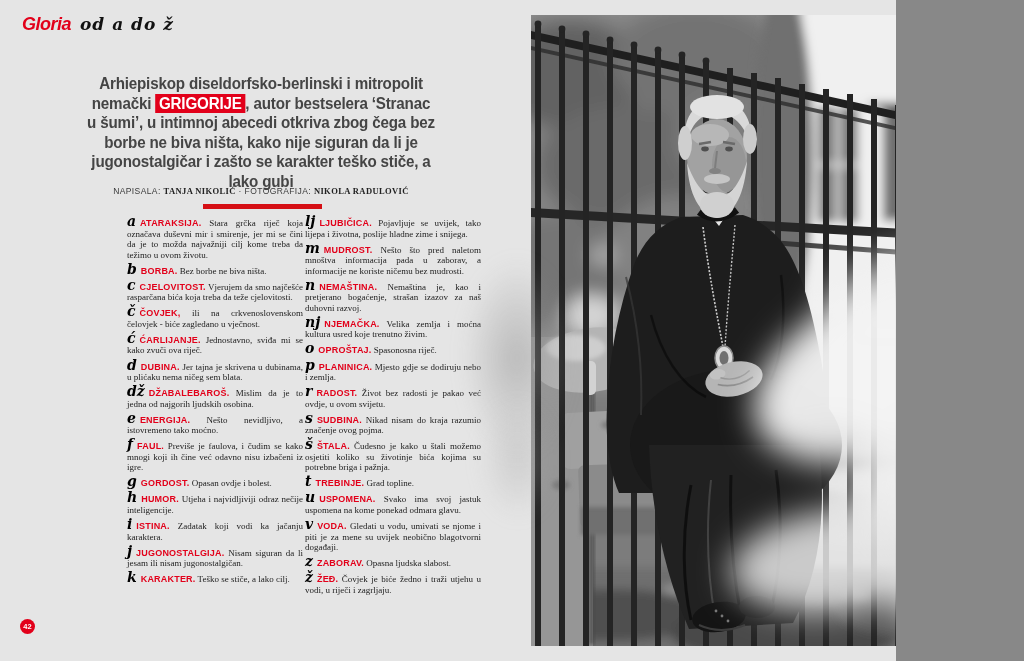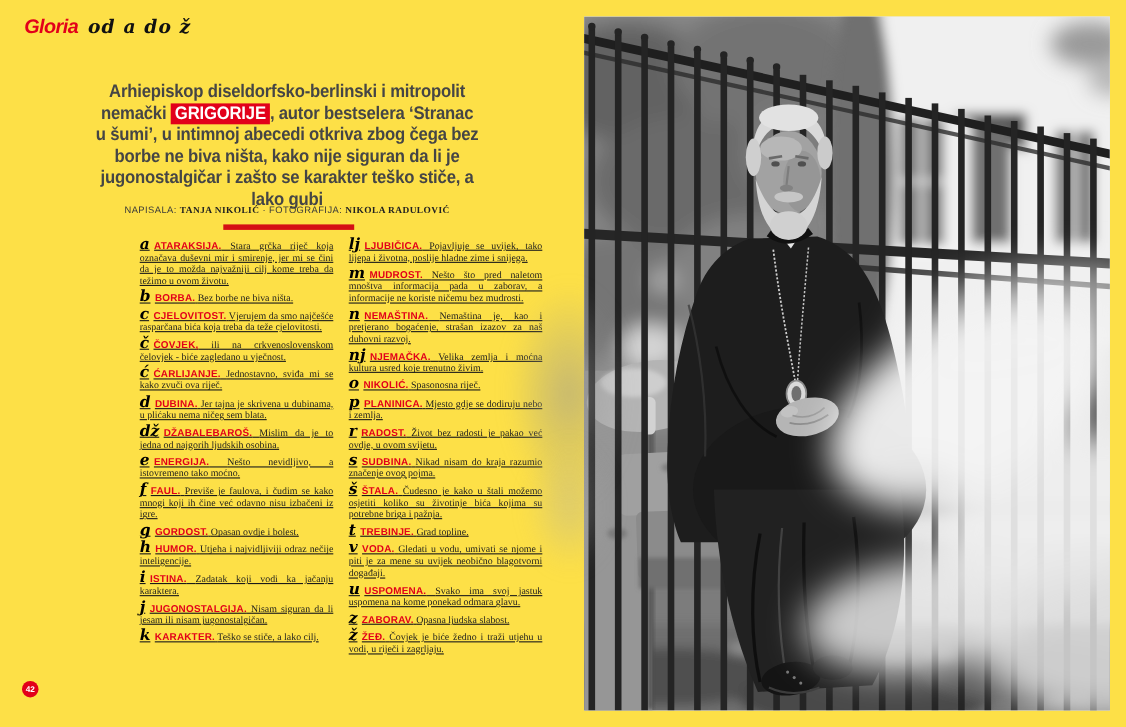--- a/index.html
+++ b/index.html
@@ -1,16 +1,16 @@
 <!DOCTYPE html>
 <html><head>
 <meta charset="utf-8">
 <style>
   html,body{margin:0;padding:0;background:#888;}
-  .spread{position:relative;width:1024px;height:661px;background:#fde047;overflow:hidden;
+  .spread{position:relative;width:896px;height:661px;background:#e5e5e5;overflow:hidden;
           font-family:"Liberation Sans",sans-serif;color:#1a1a1a;}
 
   
   .masthead{position:absolute;left:22px;top:14px;white-space:nowrap;}
   .brand{font:italic 800 18px "Liberation Sans",sans-serif;color:#e2001a;letter-spacing:-0.5px;}
   .section{font:italic 600 17px "DejaVu Serif",serif;color:#111;margin-left:9px;letter-spacing:1px;}
 
   
   .headline{position:absolute;left:71px;top:74px;width:380px;margin:0;
             font:700 16.5px/19.5px "Liberation Sans",sans-serif;color:#454545;
@@ -18,21 +18,21 @@
   .headline .hl{background:#e2001a;color:#fff;padding:0 4px 1px 4px;}
 
   
   .byline{position:absolute;left:56px;top:186px;width:410px;margin:0;text-align:center;
           font:400 8.5px "Liberation Sans",sans-serif;color:#3a3a3a;letter-spacing:.4px;}
   .byline b{font-weight:700;color:#222;font-family:Liberation Serif, serif;}
 
   .rule{position:absolute;left:203px;top:204px;width:119px;height:5px;background:#d50f14;}
 
   
-  .columns{position:absolute;left:127px;top:218px;width:366px;display:flex;gap:14px;text-decoration:underline;}
+  .columns{position:absolute;left:127px;top:218px;width:366px;display:flex;gap:2px;}
   .col{width:176px;}
   .entry{margin:0 0 5.5px 0;text-align:justify;
          font:400 9px/10.55px "Liberation Serif",serif;color:#1c1c1c;}
   .letter{font:italic 700 14px "DejaVu Serif",serif;line-height:1px;color:#000;margin-right:4px;}
   .term{font:700 9px "Liberation Sans",sans-serif;color:#e2001a;letter-spacing:.2px;}
 
   
   .pagenum{position:absolute;left:20px;top:619px;width:15px;height:15px;border-radius:50%;
            background:#e2001a;color:#fff;font:700 7.5px "Liberation Sans",sans-serif;
            display:flex;align-items:center;justify-content:center;}
@@ -106,35 +106,35 @@
 
 
         <p class="entry"><span class="letter">lj</span><span class="term">LJUBIČICA.</span> <span class="etext">Pojavljuje se uvijek, tako lijepa i životna, poslije hladne zime i snijega.</span></p>
 
         <p class="entry"><span class="letter">m</span><span class="term">MUDROST.</span> <span class="etext">Nešto što pred naletom mnoštva informacija pada u zaborav, a informacije ne koriste ničemu bez mudrosti.</span></p>
 
         <p class="entry"><span class="letter">n</span><span class="term">NEMAŠTINA.</span> <span class="etext">Nemaština je, kao i pretjerano bogaćenje, strašan izazov za naš duhovni razvoj.</span></p>
 
         <p class="entry"><span class="letter">nj</span><span class="term">NJEMAČKA.</span> <span class="etext">Velika zemlja i moćna kultura usred koje trenutno živim.</span></p>
 
-        <p class="entry"><span class="letter">o</span><span class="term">NIKOLIĆ.</span> <span class="etext">Spasonosna riječ.</span></p>
+        <p class="entry"><span class="letter">o</span><span class="term">OPROŠTAJ.</span> <span class="etext">Spasonosna riječ.</span></p>
 
         <p class="entry"><span class="letter">p</span><span class="term">PLANINICA.</span> <span class="etext">Mjesto gdje se dodiruju nebo i zemlja.</span></p>
 
         <p class="entry"><span class="letter">r</span><span class="term">RADOST.</span> <span class="etext">Život bez radosti je pakao već ovdje, u ovom svijetu.</span></p>
 
         <p class="entry"><span class="letter">s</span><span class="term">SUDBINA.</span> <span class="etext">Nikad nisam do kraja razumio značenje ovog pojma.</span></p>
 
         <p class="entry"><span class="letter">š</span><span class="term">ŠTALA.</span> <span class="etext">Čudesno je kako u štali možemo osjetiti koliko su životinje bića kojima su potrebne briga i pažnja.</span></p>
 
         <p class="entry"><span class="letter">t</span><span class="term">TREBINJE.</span> <span class="etext">Grad topline.</span></p>
 
+        <p class="entry"><span class="letter">u</span><span class="term">USPOMENA.</span> <span class="etext">Svako ima svoj jastuk uspomena na kome ponekad odmara glavu.</span></p>
+
         <p class="entry"><span class="letter">v</span><span class="term">VODA.</span> <span class="etext">Gledati u vodu, umivati se njome i piti je za mene su uvijek neobično blagotvorni događaji.</span></p>
-
-        <p class="entry"><span class="letter">u</span><span class="term">USPOMENA.</span> <span class="etext">Svako ima svoj jastuk uspomena na kome ponekad odmara glavu.</span></p>
 
         <p class="entry"><span class="letter">z</span><span class="term">ZABORAV.</span> <span class="etext">Opasna ljudska slabost.</span></p>
 
         <p class="entry"><span class="letter">ž</span><span class="term">ŽEĐ.</span> <span class="etext">Čovjek je biće žedno i traži utjehu u vodi, u riječi i zagrljaju.</span></p>
       </div>
   </div>
 
   <div class="pagenum">42</div>
 
   <div class="photo">

